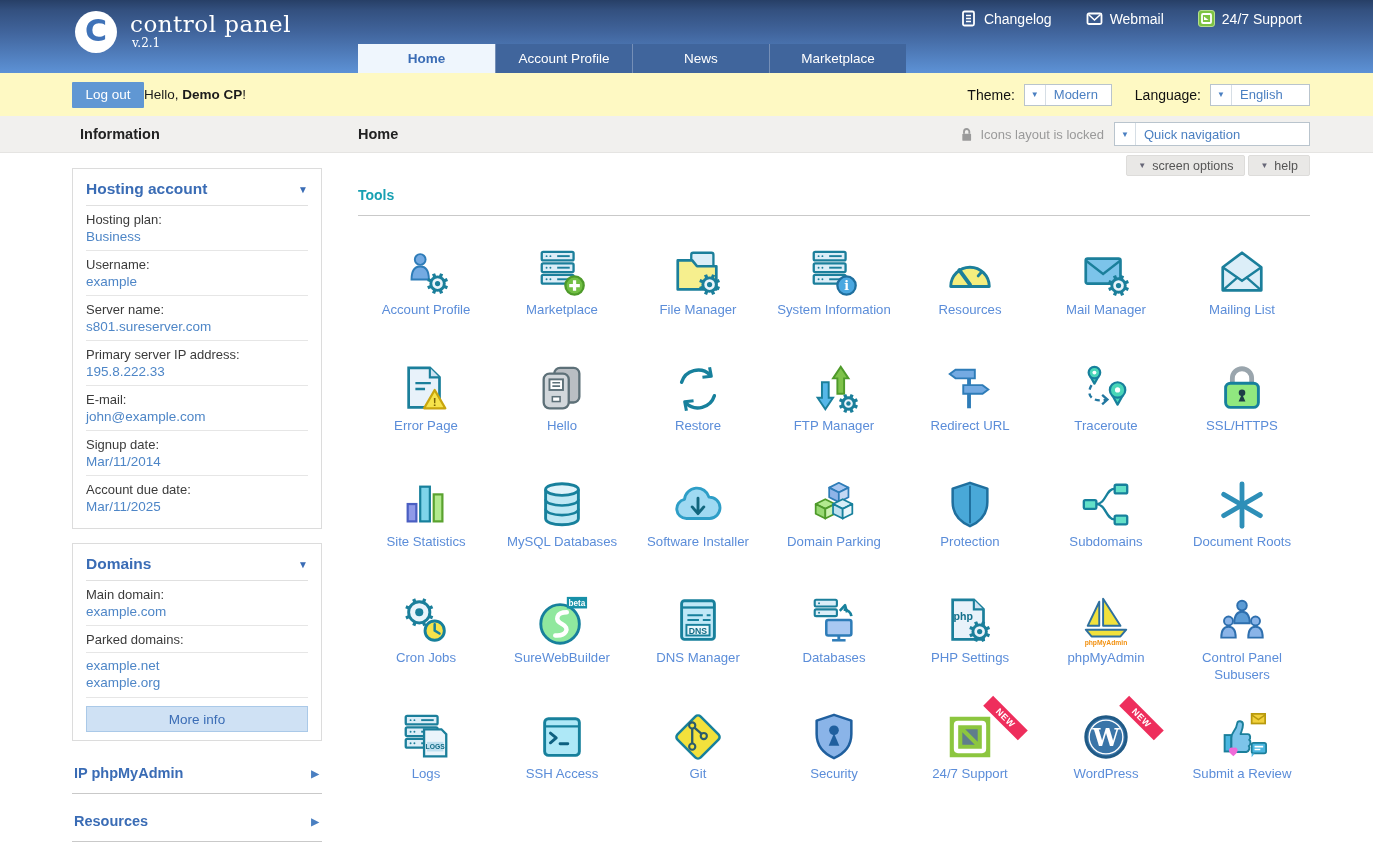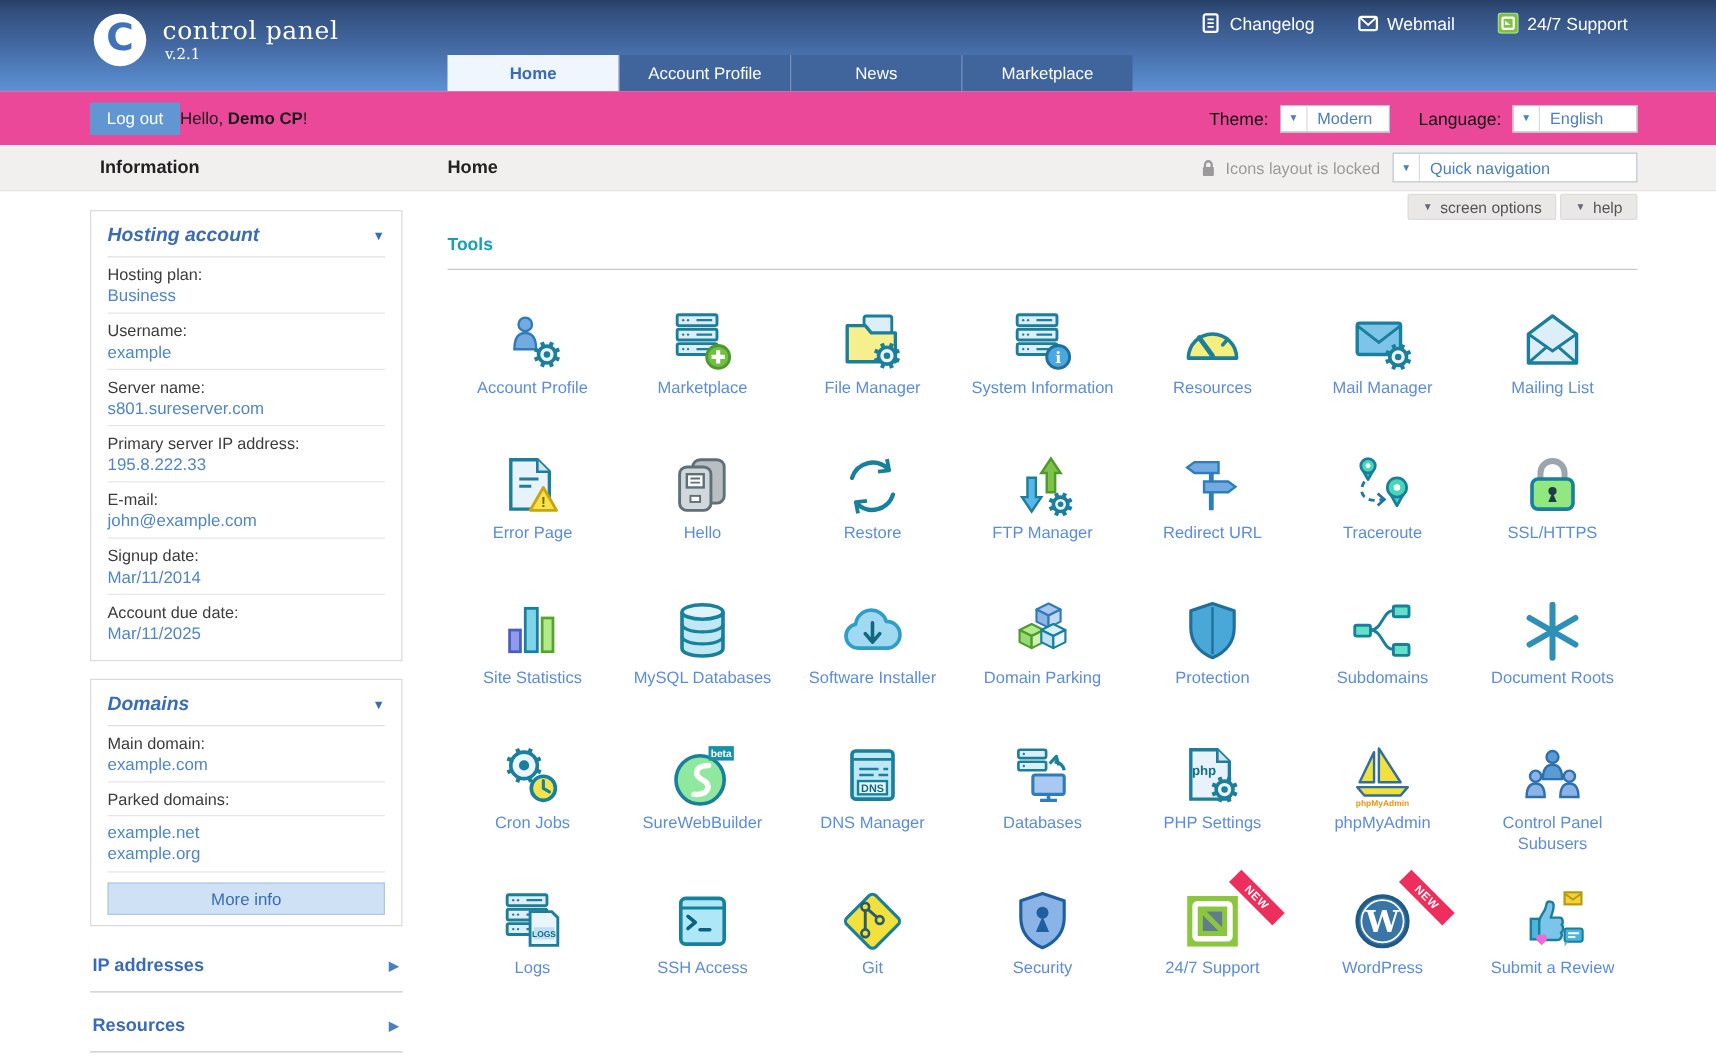--- a/index.html
+++ b/index.html
@@ -13,34 +13,34 @@
     position:absolute; top:0; left:0; width:100%; height:73px;
     background:linear-gradient(180deg,#273f66 0%,#33507f 14%,#41659d 45%,#5d92d6 100%);
   }
   .logo { position:absolute; left:75px; top:11px; display:flex; align-items:flex-start; gap:13px; }
   .logo-circle {
     width:42px; height:42px; border-radius:50%; background:#fff; color:#3f72b8;
     font-weight:800; font-size:30px; line-height:40px; text-align:center;
     font-family:"DejaVu Sans", sans-serif;
   }
   .logo-txt { color:#fff; font-family:"DejaVu Serif", serif; }
-  .logo-name { font-size:20px; line-height:26px; letter-spacing:.5px; }
+  .logo-name { font-size:23px; line-height:26px; letter-spacing:.5px; }
   .logo-ver  { font-size:12px; line-height:13px; margin-left:2px; }
   .hdr-links { position:absolute; right:71px; top:10px; display:flex; gap:34px; }
   .hdr-link { display:flex; align-items:center; gap:7px; color:#fff; font-size:14px; cursor:pointer; }
   .tabs { position:absolute; left:358px; bottom:0; display:flex; }
   .tab {
     width:137px; height:29px; line-height:29px; text-align:center; font-size:13.5px;
     color:#fff; background:#40659c; border-left:1px solid rgba(255,255,255,.28); cursor:pointer;
   }
   .tab:first-child { border-left:none; }
   .tab.active { background:#eff6fd; color:#3a6cb5; font-weight:bold; }
   
   .bar2 {
-    position:absolute; top:73px; left:0; width:100%; height:43px; background:#ec4899;
+    position:absolute; top:73px; left:0; width:100%; height:43px; background:#fef9c3;
     display:flex; align-items:center; padding:0 63px 0 72px;
   }
   .logout-btn {
     width:72px; height:26px; background:#6097d3; color:#fff; border:none;
     font-size:13.5px; font-family:inherit; cursor:pointer; border-radius:1px;
   }
   .hello { font-size:13.5px; color:#1b1b1b; }
   .hello b { font-weight:bold; }
   .bar2-right { margin-left:auto; display:flex; align-items:center; gap:9px; }
   .ctl-label { font-size:14px; color:#111; margin-left:14px; }
@@ -68,21 +68,21 @@
     font-size:12.5px; font-family:inherit; padding:0 11px; display:flex; align-items:center; gap:6px;
     cursor:pointer; border-radius:2px;
   }
   .opt-btn .g { font-size:8px; color:#667; }
   
   .sidebar { position:absolute; left:72px; top:168px; width:250px; }
   .panel { border:1px solid #dcdcdc; background:#fff; padding:6px 13px 8px; margin-bottom:14px; }
   .panel-h {
     display:flex; justify-content:space-between; align-items:center;
     padding:5px 0 7px; border-bottom:1px solid #e0e0e0;
-    color:#3a6cb5; font-weight:bold; font-size:15.5px; cursor:pointer;font-style:italic;
+    color:#3a6cb5; font-weight:bold; font-size:15.5px; cursor:pointer;
   }
   .panel-h .g { font-size:10px; color:#3a6cb5; }
   .f-label { font-size:13px; line-height:15px; color:#3b3b3b; padding-top:6px; }
   .f-value { font-size:13.5px; line-height:16px; color:#4e86c7; padding:2px 0 5px; border-bottom:1px solid #e6e6e6; cursor:pointer; }
   .field:last-child .f-value { border-bottom:none; }
   .plabel-div { border-bottom:1px solid #e6e6e6; padding-bottom:5px; }
   .parked-vals { padding:4px 0 6px; border-bottom:1px solid #e6e6e6; }
   .parked-vals div { font-size:13.5px; line-height:17px; color:#4e86c7; cursor:pointer; }
   .more-info {
     display:block; width:100%; height:26px; margin-top:8px;
@@ -250,21 +250,21 @@
       <div class="f-label plabel-div">Parked domains:</div>
       <div class="parked-vals">
           <div>example.net</div>
           <div>example.org</div>
         </div>
       <button class="more-info">More info</button>
     </div>
 
     <div>
         <div class="side-sec">
-          <span>IP addresses</span>
+          <span>IP phpMyAdmin</span>
           <span class="g">▶</span>
         </div>
         <div class="side-sec">
           <span>Resources</span>
           <span class="g">▶</span>
         </div>
       </div>
   </div>
 
   <div class="main">

